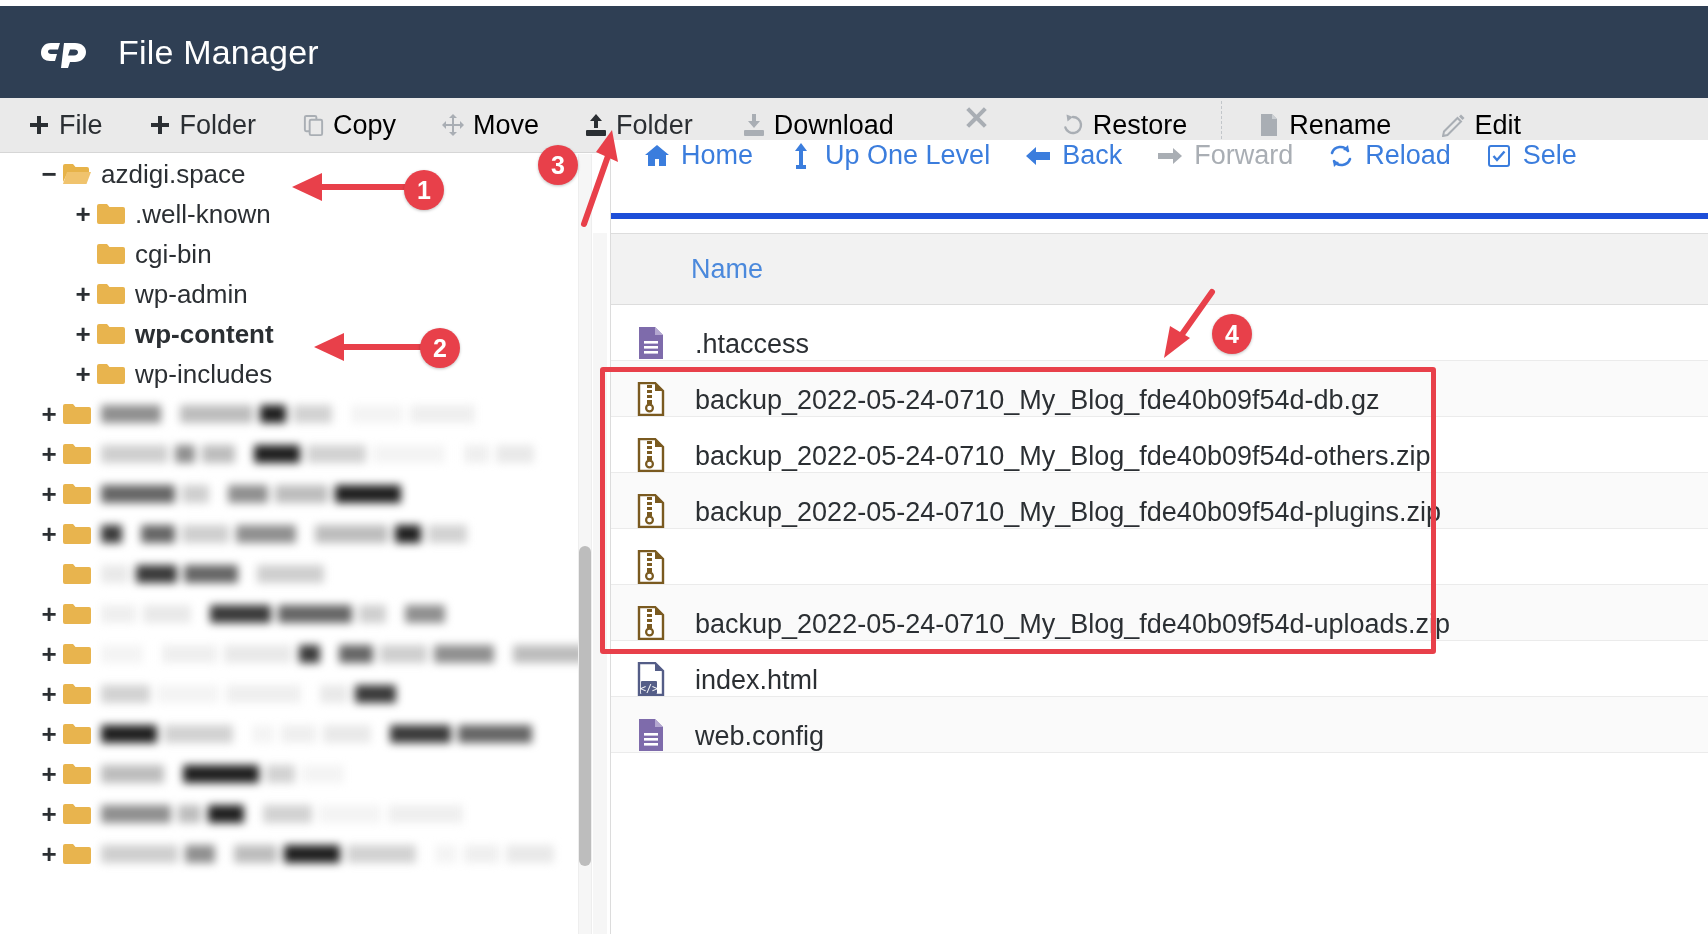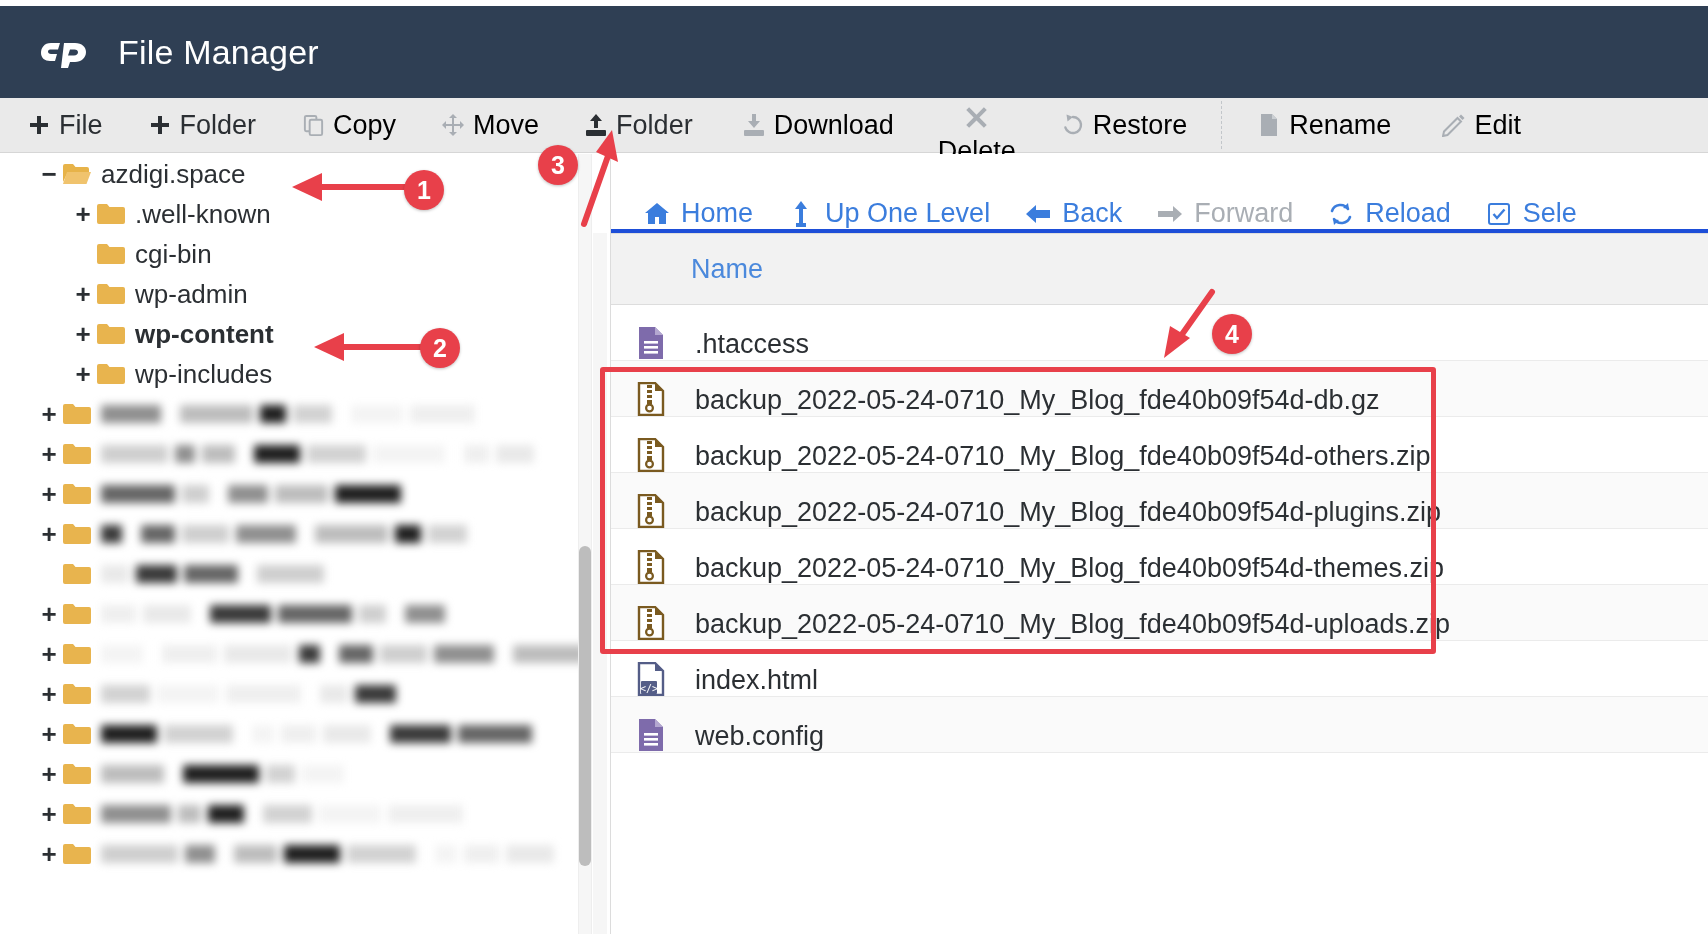--- a/index.html
+++ b/index.html
@@ -69,23 +69,23 @@
   .folder-ico { flex:none; margin-right:9px; display:flex; }
   .tree-label { font-size:26px; color:#2b2f33; white-space:nowrap; }
   .tree-label.bold { font-weight:bold; }
 
   
   .blur-label { display:flex; align-items:center; gap:5px; filter: blur(4px); }
   .blk { height:18px; border-radius:1px; }
 
   
   .nav-bar {
-    position:absolute; left:611px; top:154px; width:1097px; height:79px;
-    background:#fff; border-bottom:4px solid #1d4ed8;
-    display:flex; align-items:flex-end; padding-left:32px; gap:34px;
+    position:absolute; left:611px; top:140px; width:1097px; height:79px;
+    background:#fff; border-bottom:6px solid #1d4ed8;
+    display:flex; align-items:flex-start; padding-left:32px; gap:34px;
   }
   .nav-btn {
     display:flex; align-items:center; gap:10px; font-size:27px; color:#3b7ddd;
     white-space:nowrap;
   }
   .nav-btn.disabled { color:#a9aeb4; }
   .nav-ico { display:inline-flex; align-items:center; justify-content:center; width:28px; height:28px; }
 
   .table-wrap {
     position:absolute; left:611px; top:233px; width:1097px; height:701px; background:#fff;
@@ -613,21 +613,20 @@
             <svg width="28" height="34" viewBox="0 0 28 34">
               <path d="M2 1h16l8 8v24H2z" fill="#fff" stroke="#7a5a20" stroke-width="2.4"></path>
               <path d="M18 1l8 8h-8z" fill="#7a5a20"></path>
               <rect x="10" y="3" width="5" height="3" fill="#7a5a20"></rect>
               <rect x="10" y="8" width="5" height="3" fill="#7a5a20"></rect>
               <rect x="10" y="13" width="5" height="3" fill="#7a5a20"></rect>
               <rect x="10" y="18" width="5" height="4" fill="#7a5a20"></rect>
               <circle cx="12.5" cy="26" r="3.4" fill="none" stroke="#7a5a20" stroke-width="2.2"></circle>
             </svg>
           </span>
-          <span class="file-name">backup_2022-05-24-0710_My_Blog_fde40b09f54d-themes.zip</span>
         </div>
         <div class="file-row alt">
           <span class="file-ico">
             <svg width="28" height="34" viewBox="0 0 28 34">
               <path d="M2 1h16l8 8v24H2z" fill="#fff" stroke="#7a5a20" stroke-width="2.4"></path>
               <path d="M18 1l8 8h-8z" fill="#7a5a20"></path>
               <rect x="10" y="3" width="5" height="3" fill="#7a5a20"></rect>
               <rect x="10" y="8" width="5" height="3" fill="#7a5a20"></rect>
               <rect x="10" y="13" width="5" height="3" fill="#7a5a20"></rect>
               <rect x="10" y="18" width="5" height="4" fill="#7a5a20"></rect>

